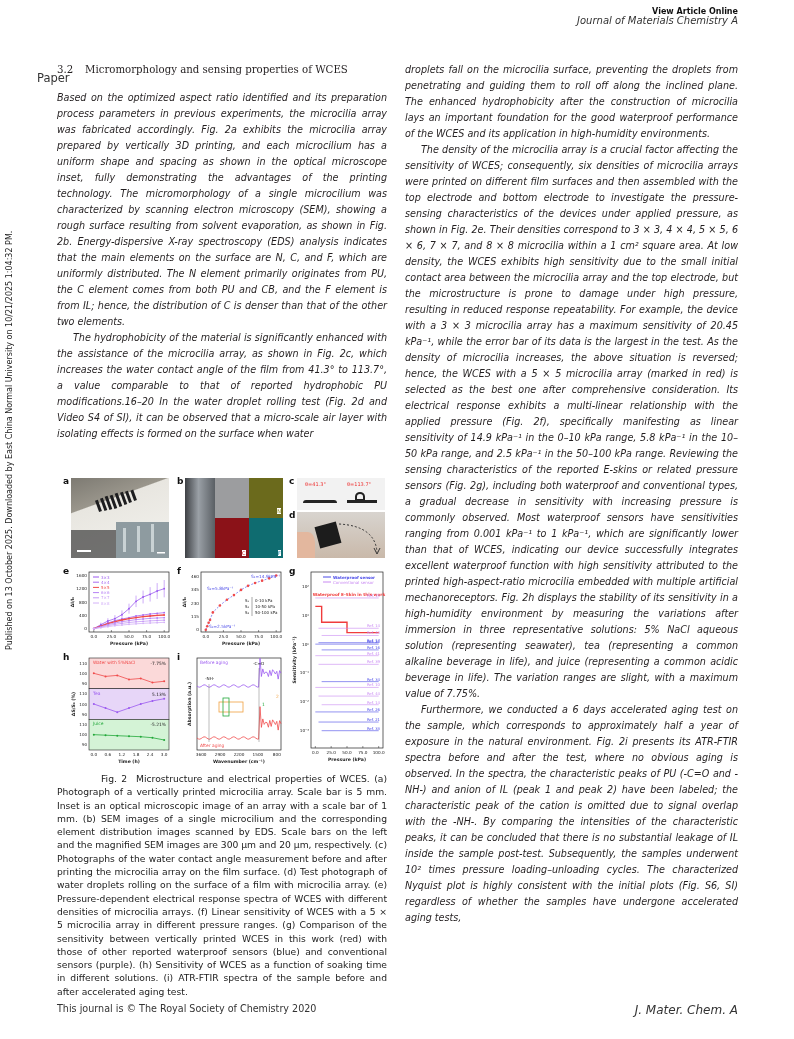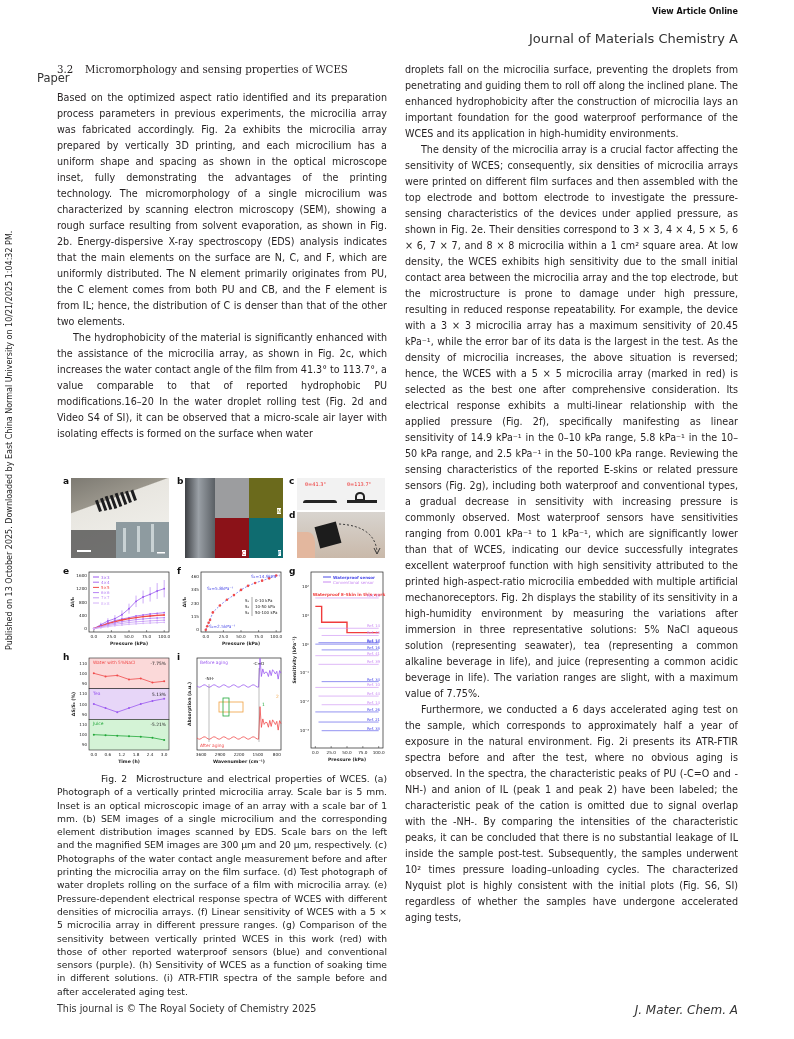--- a/index.html
+++ b/index.html
@@ -1,28 +1,28 @@
 <!DOCTYPE html>
 <html><head>
 <meta charset="utf-8">
 <style>
   * { box-sizing: border-box; margin: 0; padding: 0; }
   html, body { width: 794px; height: 1039px; background: #ffffff; overflow: hidden; }
   body { position: relative; font-family: "DejaVu Sans", sans-serif; color: #231f20; }
   .view-online { position: absolute; top: 7px; right: 56px; font-size: 8px; font-weight: bold; color: #111; }
   .hdr-left { position: absolute; top: 31px; left: 37px; font-size: 11.5px; color: #333; margin-top: 40px; }
-  .hdr-right { position: absolute; top: 31px; right: 56px; font-size: 13px; color: #333; }
+  .hdr-right { position: absolute; top: 15px; right: 56px; font-size: 10px; color: #333; font-style: italic; }
   .sidebar-note { position: absolute; left: 5px; top: 650px; width: 500px; height: 12px;
     transform: rotate(-90deg); transform-origin: 0 0; font-size: 8px; color: #222; white-space: nowrap; }
   .col { position: absolute; font-size: 9.6px; line-height: 16px; text-align: justify; }
   .col-left { left: 57px; top: 62px; width: 330px; }
   .col-right { left: 405px; top: 62px; width: 333px; }
   .sec-head { font-family: "DejaVu Serif", serif; font-weight: normal; font-size: 10.2px; margin-bottom: 12px; }
   .sec-head .num { display: inline-block; width: 28px; }
-  .para { text-indent: 0; }
+  .para { text-indent: 0; font-style: italic; }
   .para.indent { text-indent: 16px; }
   .figure { position: absolute; left: 57px; top: 472px; width: 330px; height: 300px; background: #fff; }
   .panel { position: absolute; }
   .plabel { position: absolute; font-size: 9px; font-weight: bold; color: #111; }
   .caption { position: absolute; left: 57px; top: 772px; width: 330px; font-size: 9.2px; line-height: 13.3px; text-align: justify; color: #222; }
   .caption .fig-lbl { font-weight: normal; margin-left: 44px; }
   .footer-left { position: absolute; left: 57px; top: 1003px; font-size: 9.6px; color: #333; }
   .footer-right { position: absolute; right: 56px; top: 1003px; font-size: 12px; font-style: italic; color: #333; }
   svg text { font-family: "DejaVu Sans", sans-serif; }
 </style>
@@ -405,14 +405,14 @@
       <line x1="82" y1="14" x2="82" y2="88" stroke="#555" stroke-width="0.4"></line>
       <rect x="42" y="48" width="24" height="10" fill="none" stroke="#f0a040" stroke-width="0.8"></rect>
       <rect x="46" y="44" width="6" height="18" fill="none" stroke="#22a83a" stroke-width="0.8"></rect>
     </svg>
 </div>
 
 <div class="caption">
   <span class="fig-lbl">Fig. 2</span>&nbsp;&nbsp;<span>Microstructure and electrical properties of WCES. (a) Photograph of a vertically printed microcilia array. Scale bar is 5 mm. Inset is an optical microscopic image of an array with a scale bar of 1 mm. (b) SEM images of a single microcilium and the corresponding element distribution images scanned by EDS. Scale bars on the left and the magnified SEM images are 300 μm and 20 μm, respectively. (c) Photographs of the water contact angle measurement before and after printing the microcilia array on the film surface. (d) Test photograph of water droplets rolling on the surface of a film with microcilia array. (e) Pressure-dependent electrical response spectra of WCES with different densities of microcilia arrays. (f) Linear sensitivity of WCES with a 5 × 5 microcilia array in different pressure ranges. (g) Comparison of the sensitivity between vertically printed WCES in this work (red) with those of other reported waterproof sensors (blue) and conventional sensors (purple). (h) Sensitivity of WCES as a function of soaking time in different solutions. (i) ATR-FTIR spectra of the sample before and after accelerated aging test.</span>
 </div>
 
-<div class="footer-left">This journal is © The Royal Society of Chemistry 2025</div>
+<div class="footer-left">This journal is © The Royal Society of Chemistry 2020</div>
 <div class="footer-right">J. Mater. Chem. A</div>
 
 </body></html>

